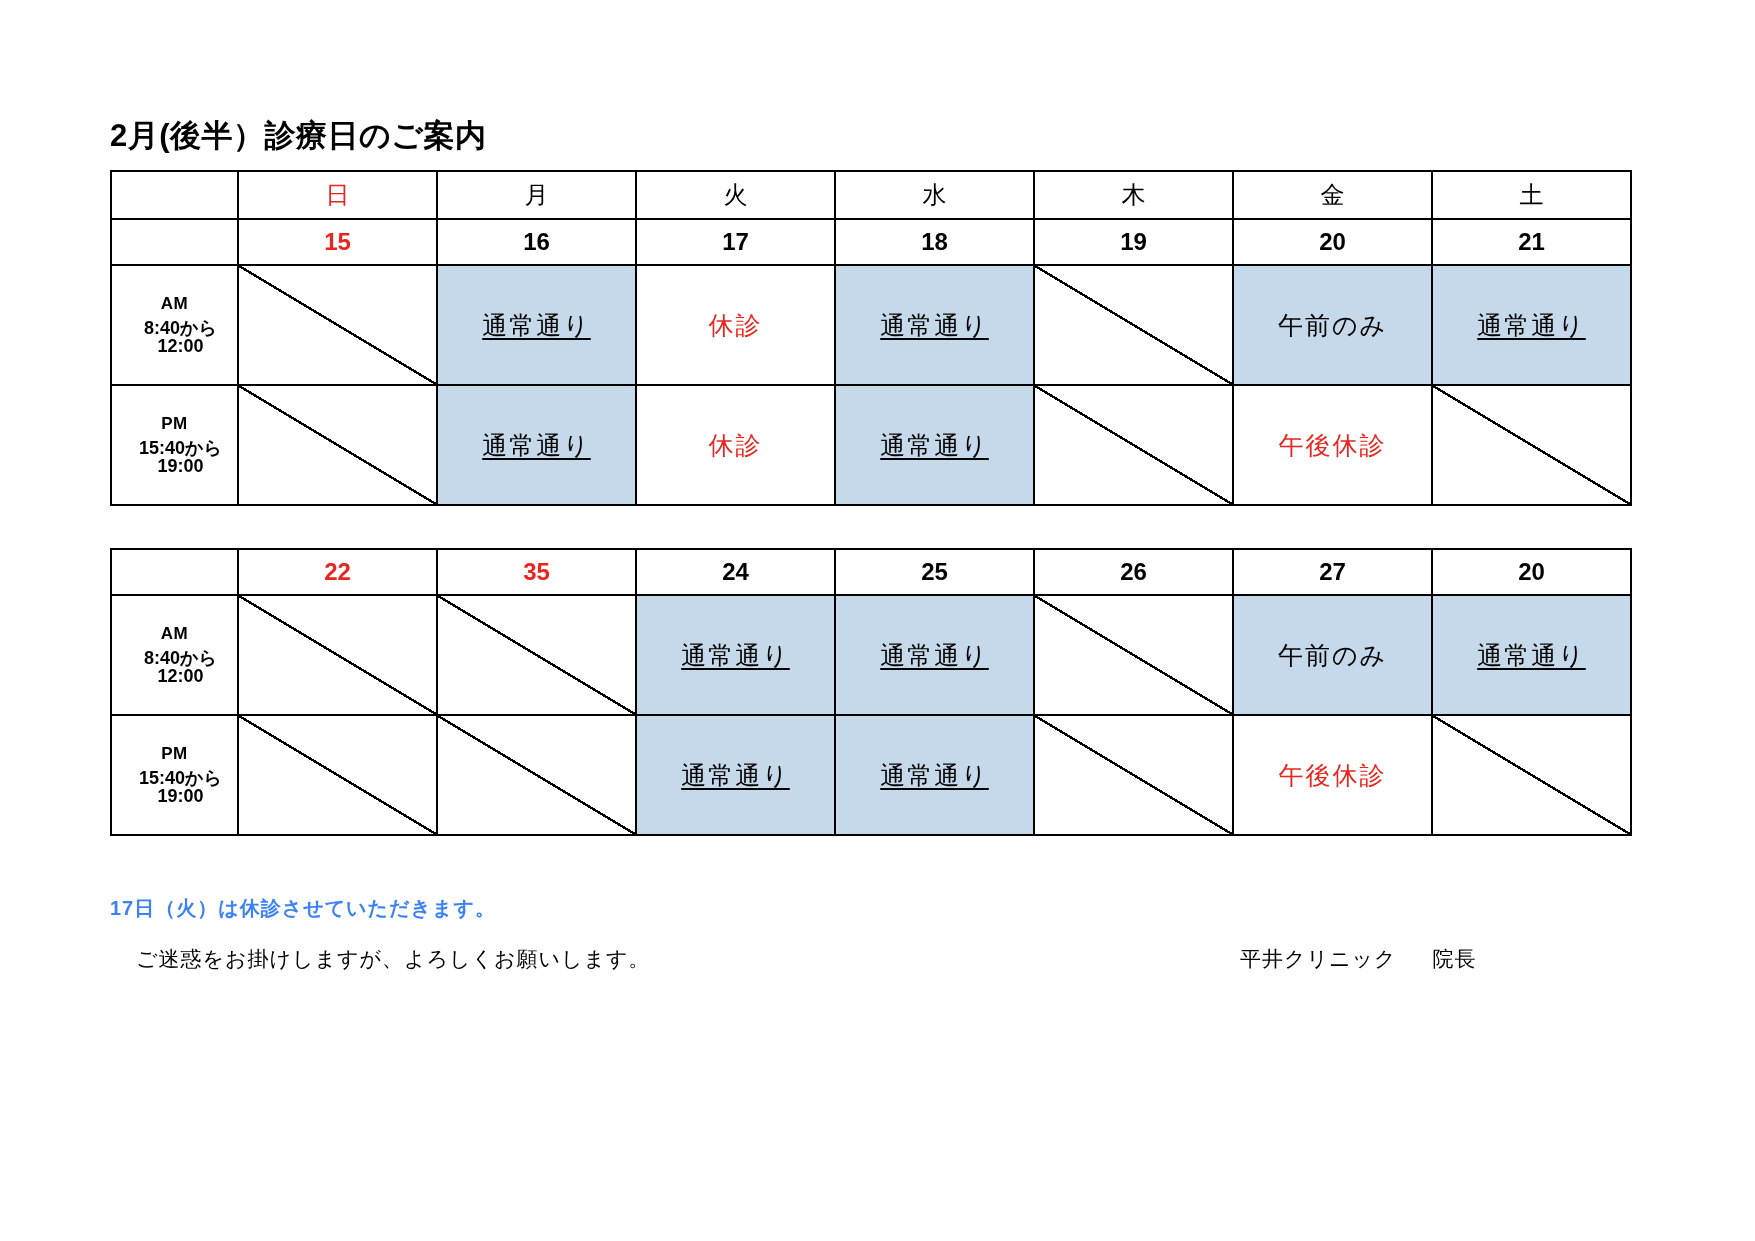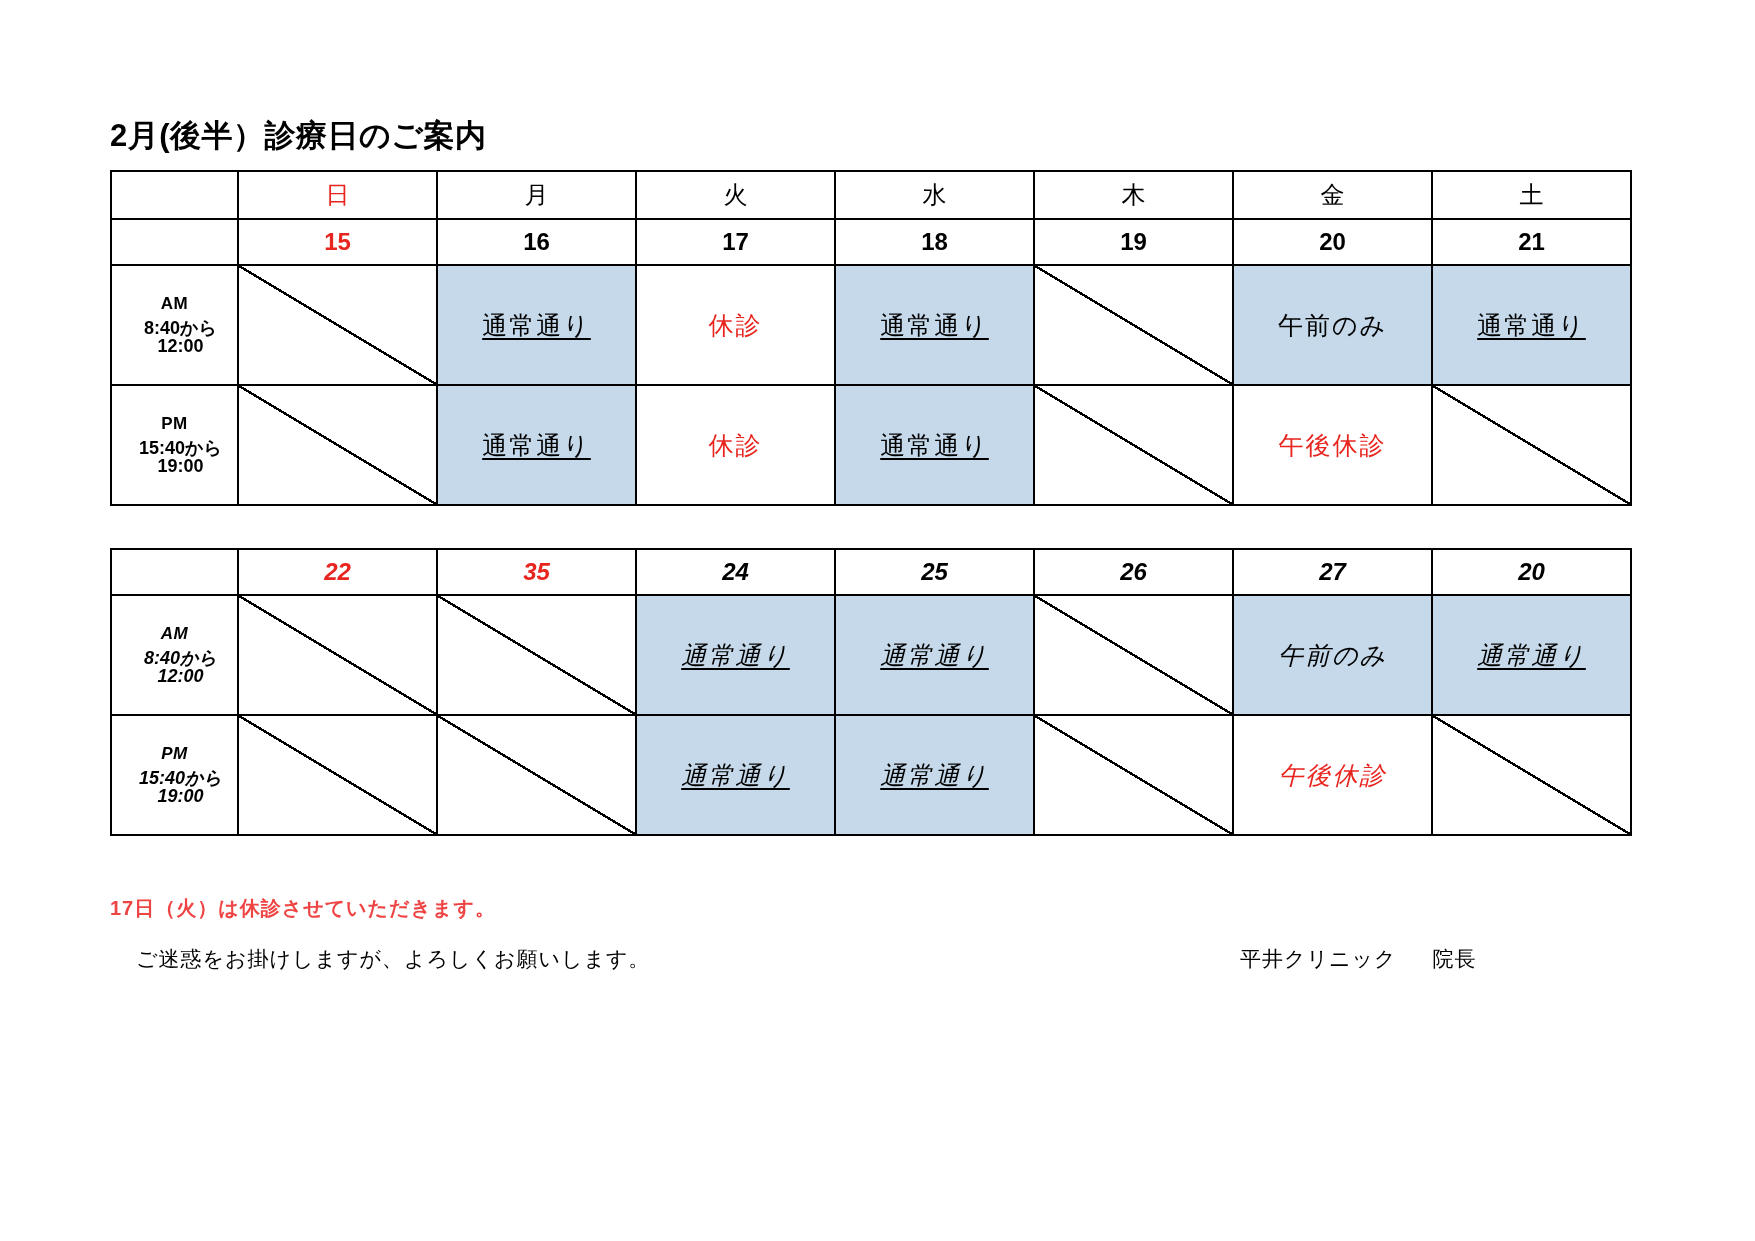--- a/index.html
+++ b/index.html
@@ -95,21 +95,21 @@
       #000 calc(50% - 1.2px), #000 calc(50% + 1.2px),
       transparent calc(50% + 1.2px), transparent 100%);
   }
 
   .notice {
     position: absolute;
     left: 110px;
     top: 895px;
     font-size: 20px;
     font-weight: bold;
-    color: #ef4444;
+    color: #3b82f6;
     letter-spacing: 1px;
   }
   .apology {
     position: absolute;
     left: 108px;
     top: 945px;
     font-size: 21px;
     letter-spacing: 1px;
     margin-left: 28px;
   }
@@ -183,21 +183,21 @@
         <td class="blue-cell"><span class="cell-text underline">通常通り</span></td>
         <td><span class="cell-text red">休診</span></td>
         <td class="blue-cell"><span class="cell-text underline">通常通り</span></td>
         <td class="slash"></td>
         <td><span class="cell-text red">午後休診</span></td>
         <td class="slash"></td>
       </tr>
     </tbody>
   </table>
 
-  <table class="sched" style="left:110px; top:548px;font-style:italic;">
+  <table class="sched" style="left:110px; top:548px;">
     <colgroup>
       <col class="c0">
         <col class="cd">
         <col class="cd">
         <col class="cd">
         <col class="cd">
         <col class="cd">
         <col class="cd">
         <col class="cd">
     </colgroup>

